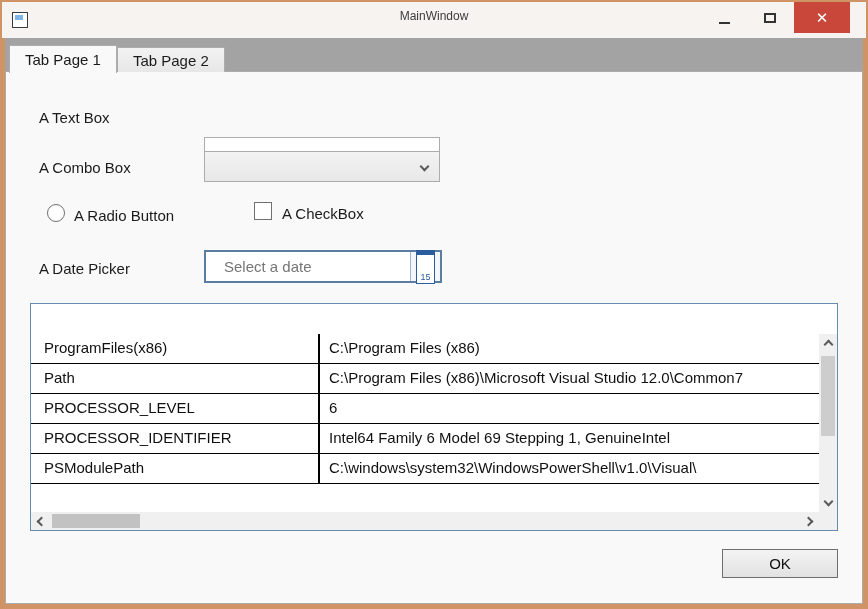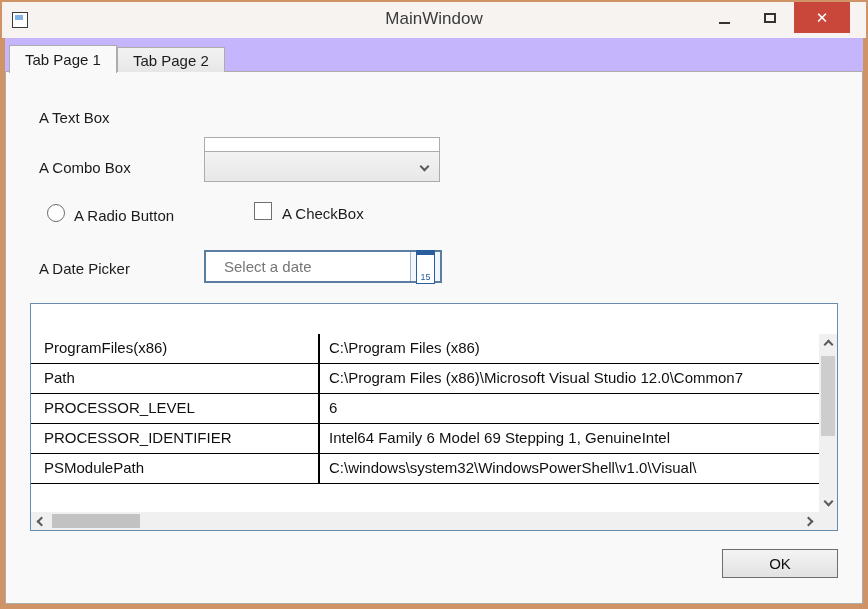--- a/index.html
+++ b/index.html
@@ -4,29 +4,29 @@
 <style>
   * { box-sizing: border-box; margin: 0; padding: 0; }
   body { background:#ffffff; font-family:"Liberation Sans","DejaVu Sans",sans-serif; }
 
   .window { position:relative; width:868px; height:609px; background:#cf9365; overflow:hidden; }
 
   
   .titlebar { position:absolute; top:2px; left:2px; right:2px; height:36px; background:#f7f3f0; }
   .app-icon { position:absolute; left:10px; top:10px; width:16px; height:16px; border:1px solid #3a3a3a; background:#ffffff; }
   .app-icon::after { content:""; position:absolute; left:2px; top:2px; width:8px; height:5px; background:#7fb2e5; }
-  .window-title { position:absolute; left:50%; top:7px; transform:translateX(-50%); font-size:17px; color:#3c3c3c; white-space:nowrap; }
+  .window-title { position:absolute; left:50%; top:7px; transform:translateX(-50%); font-size:12px; color:#3c3c3c; white-space:nowrap; }
   .caption-buttons { position:absolute; top:0; right:16px; display:flex; }
   .cap-btn { width:45px; height:31px; display:flex; align-items:center; justify-content:center; cursor:default; }
   .cap-btn.close { width:56px; background:#c9473a; color:#ffffff; font-size:15px; margin-left:2px; }
   .min-glyph { width:11px; height:2px; background:#333333; margin-top:10px; }
   .max-glyph { width:12px; height:10px; border:2px solid #333333; background:#f7f3f0; }
 
   
-  .client { position:absolute; left:5px; right:5px; top:38px; bottom:5px; background:#c4b5fd; }
+  .client { position:absolute; left:5px; right:5px; top:38px; bottom:5px; background:#a3a3a3; }
 
   
   .tabstrip { position:absolute; top:6px; left:4px; height:28px; display:flex; align-items:flex-end; z-index:3; }
   .tab { height:25px; display:flex; align-items:center; padding:0 15px; font-size:15px; color:#1b1b1b;
          border:1px solid #acacac; border-bottom:none; background:linear-gradient(#f2f2f2,#e7e7e7); }
   .tab.active { height:28px; background:#f9f9f9; position:relative; z-index:4; margin-bottom:-1px; }
   .tab + .tab { margin-left:0; }
 
   .tab-content { position:absolute; top:33px; left:0; right:0; bottom:0; background:#f9f9f9; border:1px solid #acacac; }
 

